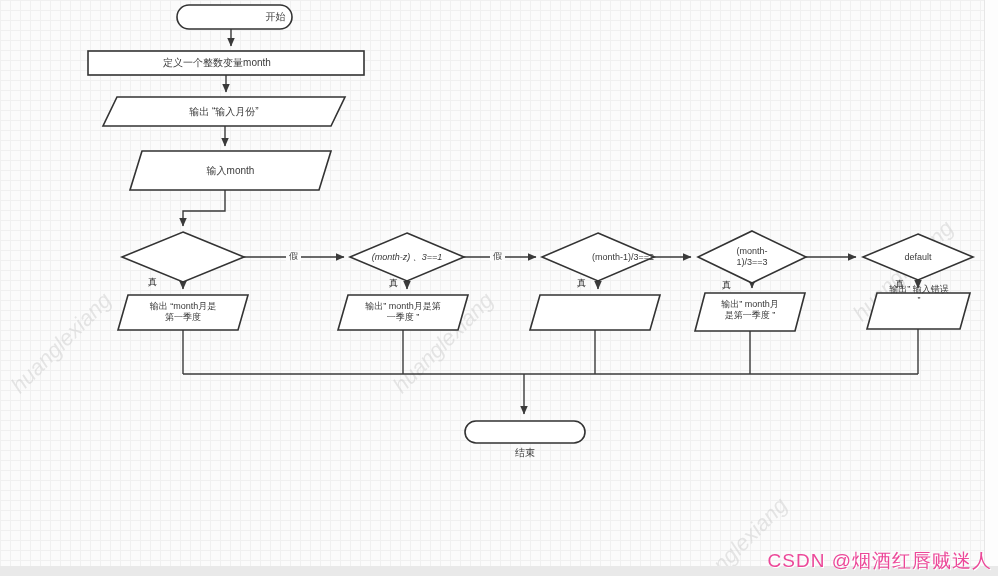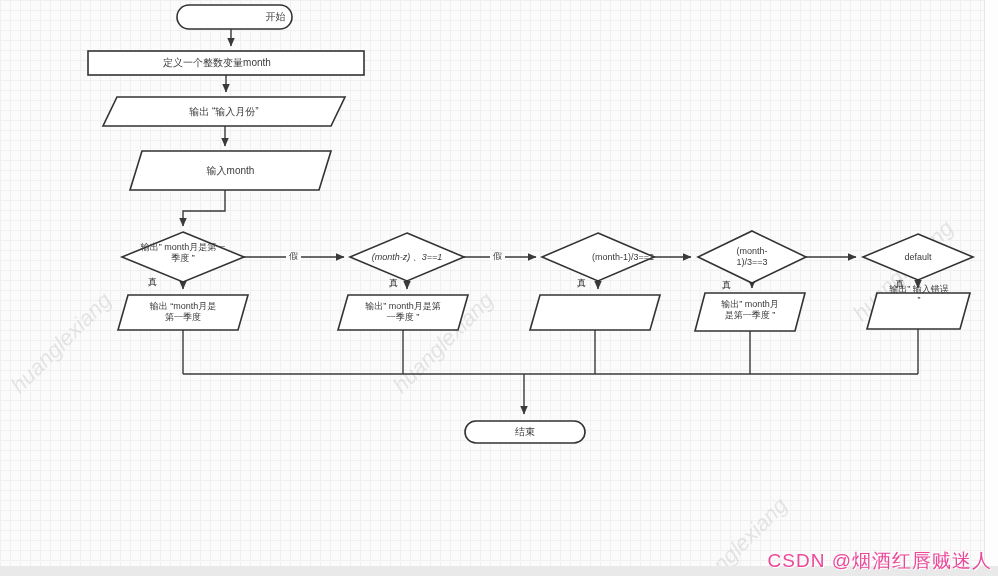--- a/index.html
+++ b/index.html
@@ -106,38 +106,36 @@
 
       <rect x="465" y="421" width="120" height="22" rx="11"></rect>
     </g>
   </svg>
 
   <div class="lbl" style="left:177px;top:5px;width:115px;line-height:24px;font-size:10px;margin-left:41px;">开始</div>
   <div class="lbl" style="left:79px;top:51px;width:276px;line-height:24px;font-size:10px;">定义一个整数变量month</div>
   <div class="lbl" style="left:130px;top:151px;width:201px;line-height:39px;font-size:10px;">输入month</div>
   <div class="lbl" style="left:103px;top:97px;width:242px;line-height:29px;font-size:10px;">输出 “输入月份”</div>
 
-  <div class="lbl" style="left:126px;top:242px;width:114px;">输出” month月是第一
-季度 ”</div>
   <div class="lbl" style="left:350px;top:252px;width:114px;font-style:italic;">(month-z) 、3==1</div>
   <div class="lbl" style="left:542px;top:252px;width:112px;text-align:right;">(month-1)/3==2</div>
   <div class="lbl" style="left:700px;top:246px;width:104px;">(month-
 1)/3==3</div>
   <div class="lbl" style="left:863px;top:252px;width:110px;">default</div>
 
   <div class="lbl" style="left:120px;top:301px;width:126px;">输出 “month月是
 第一季度</div>
   <div class="lbl" style="left:340px;top:301px;width:126px;">输出” month月是第
 一季度 ”</div>
   <div class="lbl" style="left:697px;top:299px;width:106px;">输出” month月
 是第一季度 ”</div>
   <div class="lbl" style="left:869px;top:284px;width:100px;">输出” 输入错误
 ”</div>
 
-  <div class="lbl" style="left:465px;top:421px;width:120px;line-height:22px;font-size:10px;">结束</div>
+  <div class="lbl" style="left:465px;top:442px;width:120px;line-height:22px;font-size:10px;">结束</div>
 
   <div class="edge-lbl" style="left:148px;top:277px;">真</div>
   <div class="edge-lbl" style="left:389px;top:278px;">真</div>
   <div class="edge-lbl" style="left:577px;top:278px;">真</div>
   <div class="edge-lbl" style="left:722px;top:280px;">真</div>
   <div class="edge-lbl" style="left:895px;top:279px;">真</div>
   <div class="edge-lbl on-line" style="left:286px;top:251px;">假</div>
   <div class="edge-lbl on-line" style="left:490px;top:251px;">假</div>
 
   <div class="credit">CSDN @烟酒红唇贼迷人</div>

